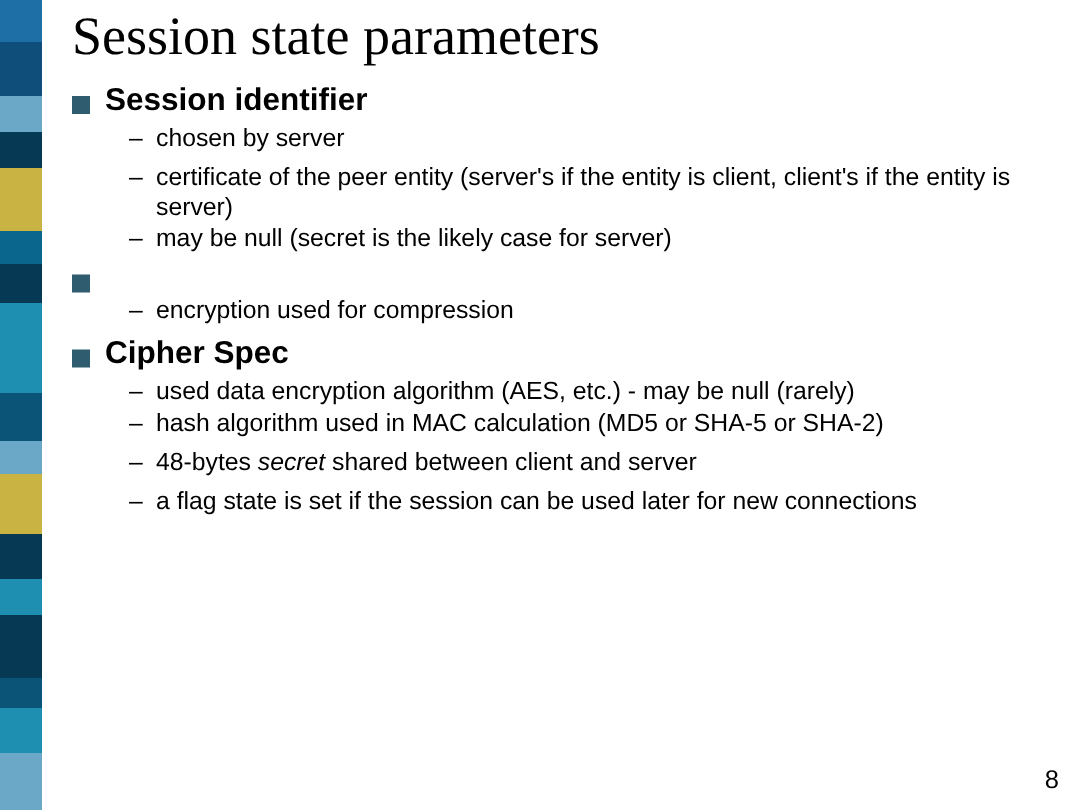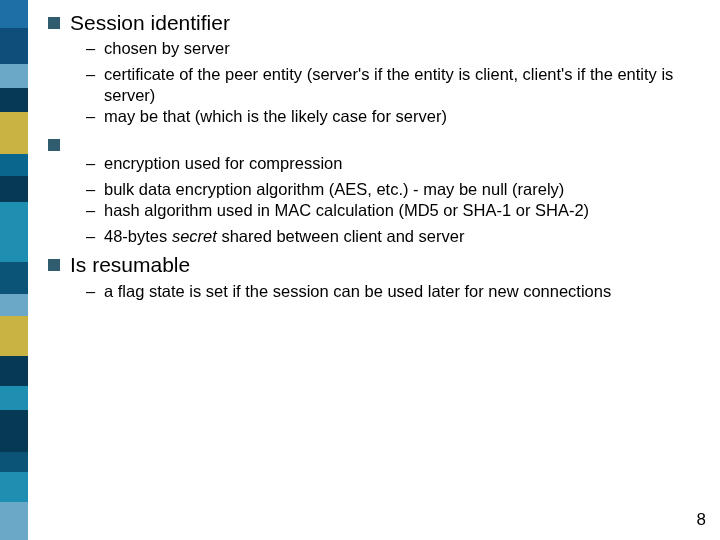--- a/index.html
+++ b/index.html
@@ -36,22 +36,23 @@
     font-weight: 400;
     color: #000;
     margin: 0 0 10px 0;
     line-height: 1.05;
   }
   .item {
     margin: 0 0 2px 0;
   }
   .item-header {
     display: flex;
-    align-items: flex-start;
+    align-items: center;
     margin: 4px 0 2px 0;
+    font-weight: bold;
   }
   .bullet-square {
     width: 12px;
     height: 12px;
     background: #2f5c6e;
     flex: 0 0 12px;
     margin-top: 7px;
     margin-right: 10px;
   }
   .item-title {
@@ -108,20 +109,21 @@
     <div class="stripe-seg" style="background: rgb(201, 180, 67); height: 40px;"></div>
     <div class="stripe-seg" style="background: rgb(6, 58, 84); height: 30px;"></div>
     <div class="stripe-seg" style="background: rgb(31, 143, 177); height: 24px;"></div>
     <div class="stripe-seg" style="background: rgb(6, 58, 84); height: 42px;"></div>
     <div class="stripe-seg" style="background: rgb(11, 84, 120); height: 20px;"></div>
     <div class="stripe-seg" style="background: rgb(31, 143, 177); height: 30px;"></div>
     <div class="stripe-seg" style="background: rgb(107, 167, 199); height: 38px;"></div>
   </div>
 
 <div class="content">
+  <div class="title">Session state parameters</div>
   <div id="items">
       <div class="item">
         <div class="item-header">
           <div class="bullet-square"></div>
           <div class="item-title">Session identifier</div>
         </div>
         <div class="sub-list">
           <div class="sub-line">
             <div class="dash">–</div>
             <div class="sub-text">chosen by server</div>
@@ -129,60 +131,60 @@
         </div>
       </div>
       <div class="item">
         <div class="sub-list">
           <div class="sub-line">
             <div class="dash">–</div>
             <div class="sub-text">certificate of the peer entity (server's if the entity is client, client's if the entity is server)</div>
           </div>
           <div class="sub-line">
             <div class="dash">–</div>
-            <div class="sub-text">may be that (which is the likely case for server)</div>
+            <div class="sub-text">may be null (secret is the likely case for server)</div>
           </div>
         </div>
       </div>
       <div class="item">
         <div class="item-header">
           <div class="bullet-square"></div>
         </div>
         <div class="sub-list">
           <div class="sub-line">
             <div class="dash">–</div>
             <div class="sub-text">encryption used for compression</div>
           </div>
         </div>
       </div>
       <div class="item">
+        <div class="item-header">
+          <div class="bullet-square"></div>
+          <div class="item-title">Cipher Spec</div>
+        </div>
         <div class="sub-list">
           <div class="sub-line">
             <div class="dash">–</div>
-            <div class="sub-text">bulk data encryption algorithm (AES, etc.) - may be null (rarely)</div>
+            <div class="sub-text">used data encryption algorithm (AES, etc.) - may be null (rarely)</div>
           </div>
           <div class="sub-line">
             <div class="dash">–</div>
-            <div class="sub-text">hash algorithm used in MAC calculation (MD5 or SHA-1 or SHA-2)</div>
+            <div class="sub-text">hash algorithm used in MAC calculation (MD5 or SHA-5 or SHA-2)</div>
           </div>
         </div>
       </div>
       <div class="item">
         <div class="sub-list">
           <div class="sub-line">
             <div class="dash">–</div>
             <div class="sub-text">48-bytes <i>secret</i> shared between client and server</div>
           </div>
         </div>
       </div>
       <div class="item">
-        <div class="item-header">
-          <div class="bullet-square"></div>
-          <div class="item-title">Is resumable</div>
-        </div>
         <div class="sub-list">
           <div class="sub-line">
             <div class="dash">–</div>
             <div class="sub-text">a flag state is set if the session can be used later for new connections</div>
           </div>
         </div>
       </div>
     </div>
 </div>
 

